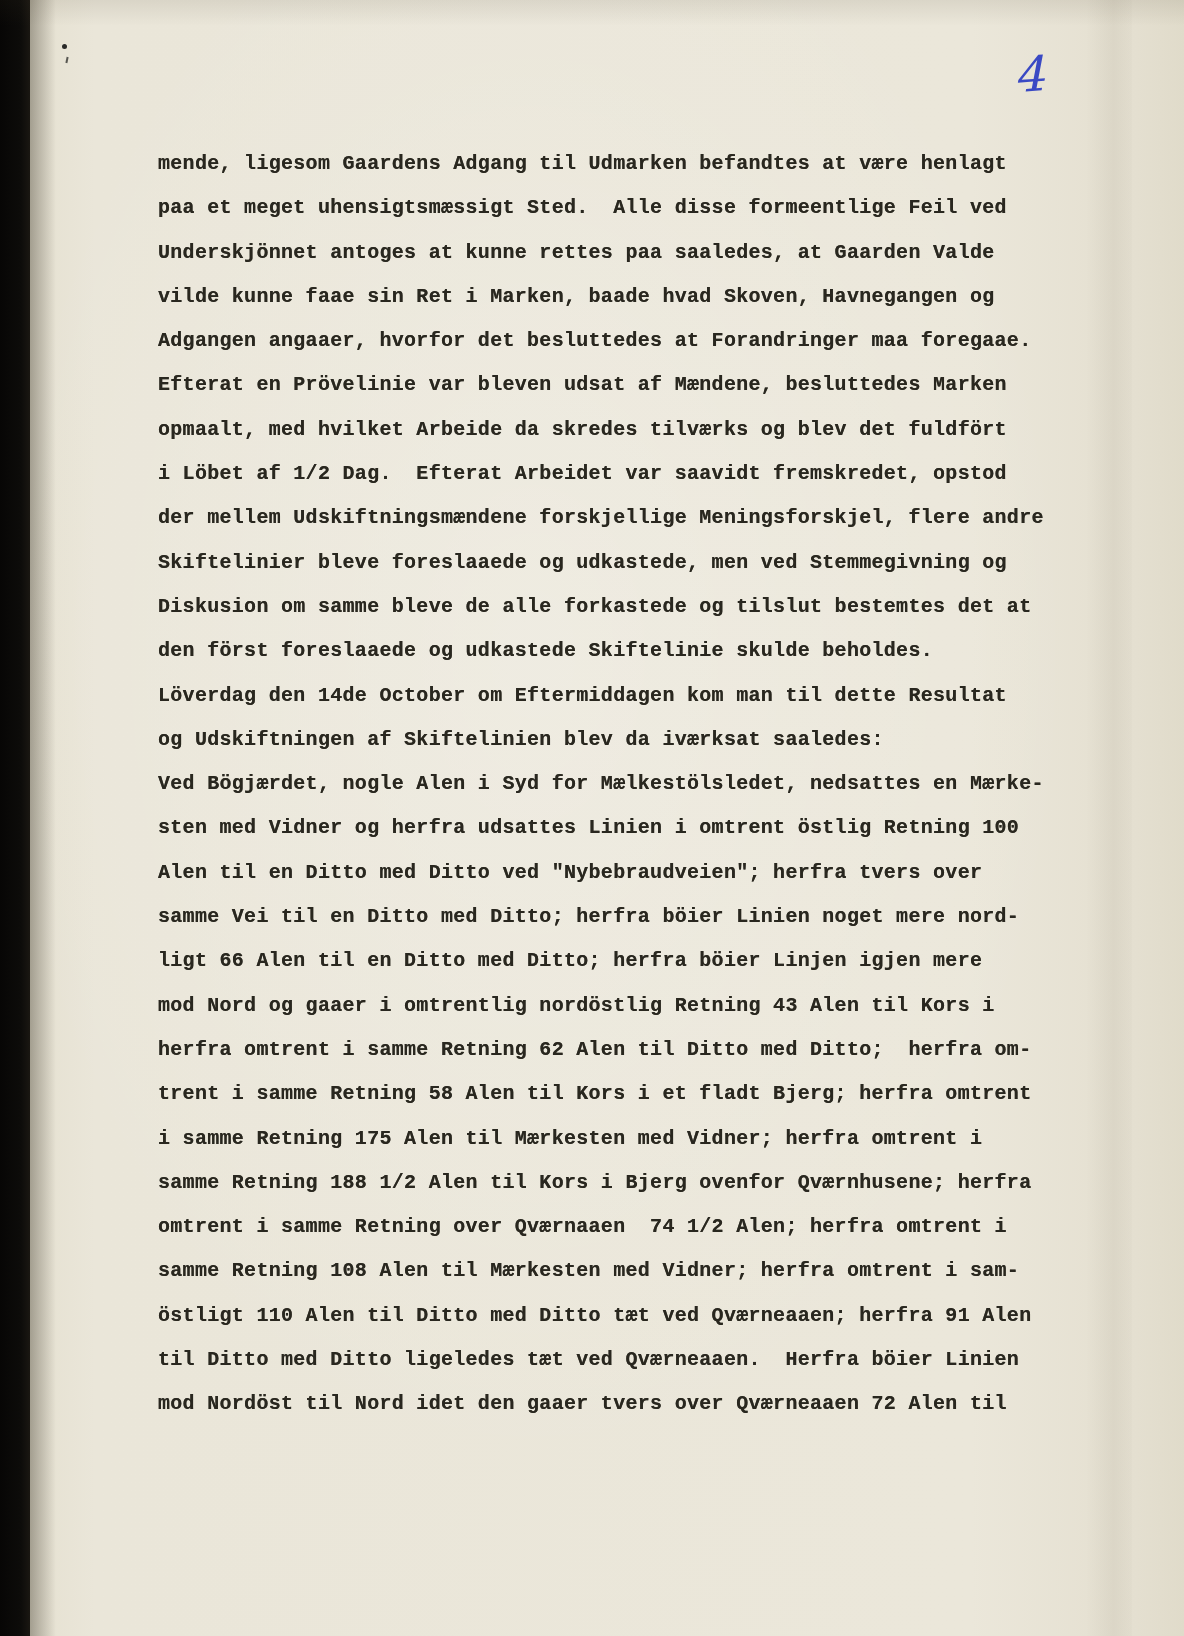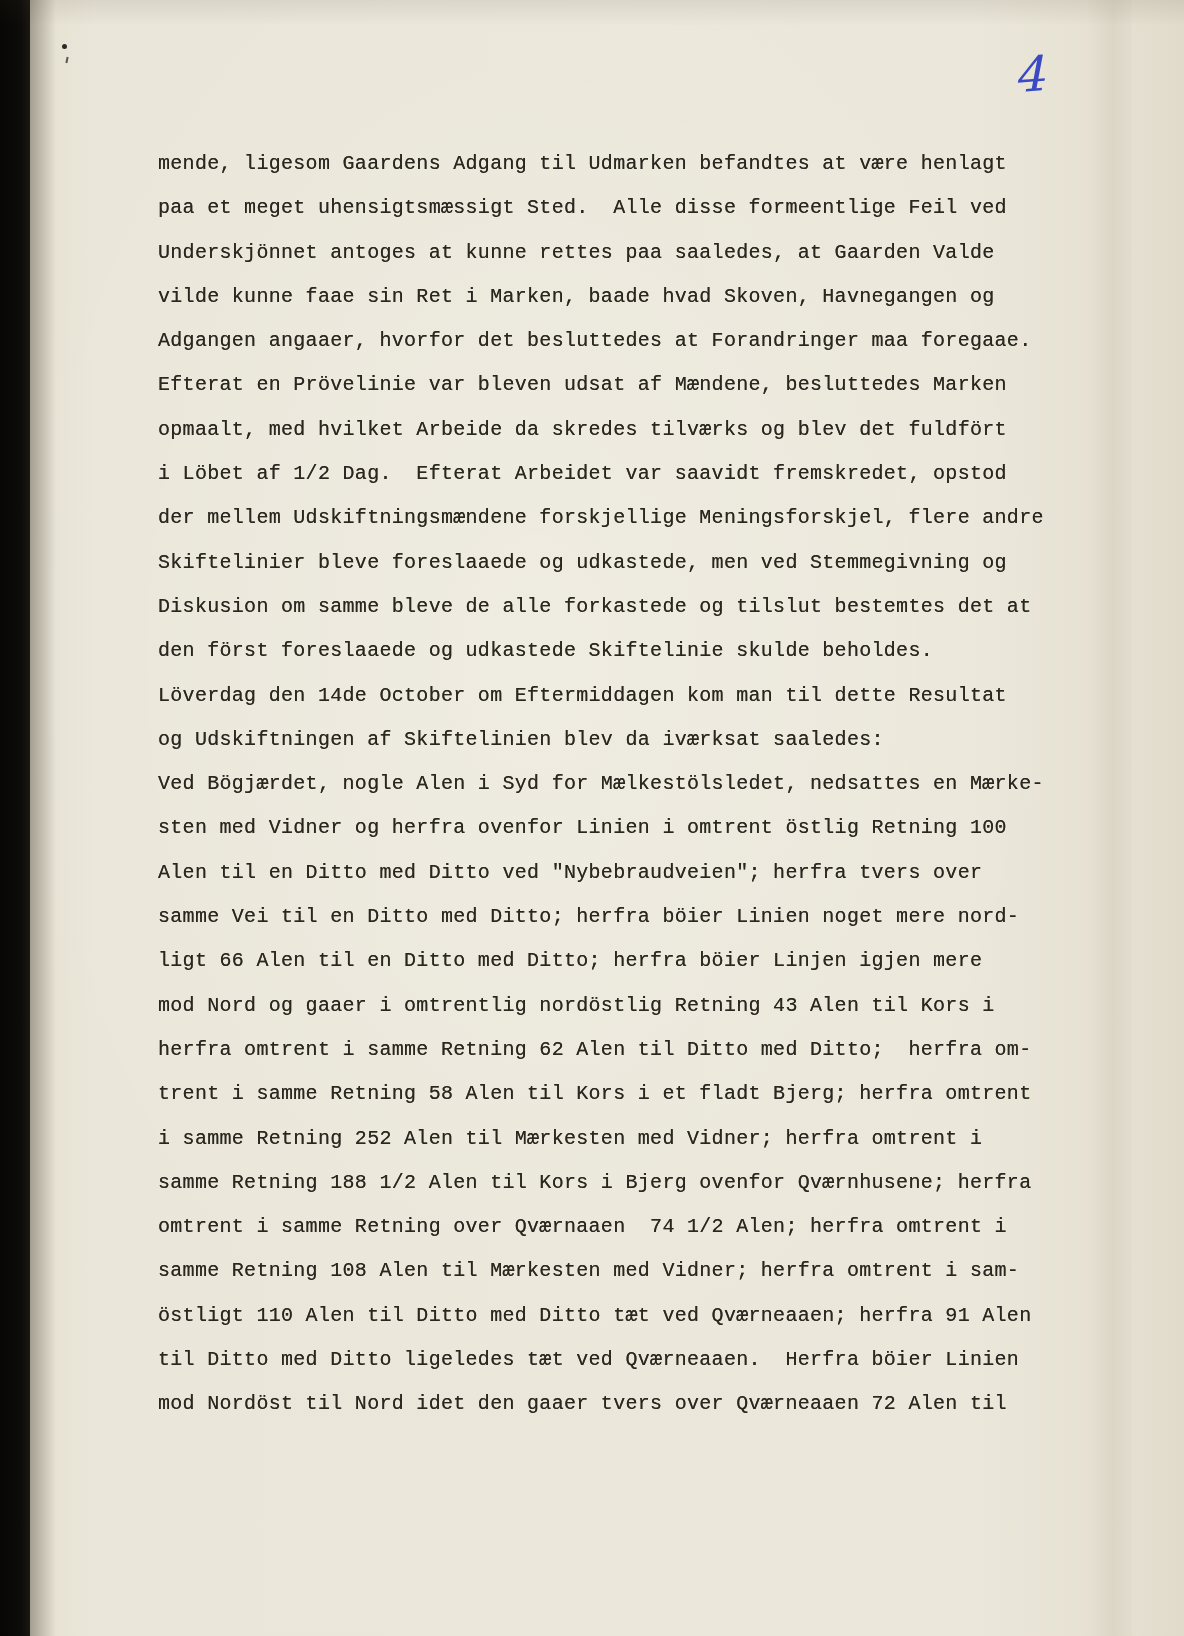--- a/index.html
+++ b/index.html
@@ -49,21 +49,21 @@
     background:rgba(40,40,38,0.75);
     transform:rotate(12deg);
   }
   .text-block {
     position:absolute; left:158px; top:152px; width:950px;
   }
   .line {
     height:44.3px;
     white-space:pre;
     font-size:20px;
-    font-weight:400;
+    font-weight:700;
     letter-spacing:0.3px;
     color:#29271f;
     text-shadow:0 0 0.6px rgba(30,28,20,0.7);
   }
 </style>
 </head>
 <body>
 
 <div class="scan">
   <div class="left-strip"></div>
@@ -85,28 +85,28 @@
       <div class="line">Efterat en Prövelinie var bleven udsat af Mændene, besluttedes Marken</div>
       <div class="line">opmaalt, med hvilket Arbeide da skredes tilværks og blev det fuldfört</div>
       <div class="line">i Löbet af 1/2 Dag.  Efterat Arbeidet var saavidt fremskredet, opstod</div>
       <div class="line">der mellem Udskiftningsmændene forskjellige Meningsforskjel, flere andre</div>
       <div class="line">Skiftelinier bleve foreslaaede og udkastede, men ved Stemmegivning og</div>
       <div class="line">Diskusion om samme bleve de alle forkastede og tilslut bestemtes det at</div>
       <div class="line">den först foreslaaede og udkastede Skiftelinie skulde beholdes.</div>
       <div class="line">Löverdag den 14de October om Eftermiddagen kom man til dette Resultat</div>
       <div class="line">og Udskiftningen af Skiftelinien blev da iværksat saaledes:</div>
       <div class="line">Ved Bögjærdet, nogle Alen i Syd for Mælkestölsledet, nedsattes en Mærke-</div>
-      <div class="line">sten med Vidner og herfra ovenfor Linien i omtrent östlig Retning 100</div>
+      <div class="line">sten med Vidner og herfra udsattes Linien i omtrent östlig Retning 100</div>
       <div class="line">Alen til en Ditto med Ditto ved "Nybebraudveien"; herfra tvers over</div>
       <div class="line">samme Vei til en Ditto med Ditto; herfra böier Linien noget mere nord-</div>
       <div class="line">ligt 66 Alen til en Ditto med Ditto; herfra böier Linjen igjen mere</div>
       <div class="line">mod Nord og gaaer i omtrentlig nordöstlig Retning 43 Alen til Kors i</div>
       <div class="line">herfra omtrent i samme Retning 62 Alen til Ditto med Ditto;  herfra om-</div>
       <div class="line">trent i samme Retning 58 Alen til Kors i et fladt Bjerg; herfra omtrent</div>
-      <div class="line">i samme Retning 252 Alen til Mærkesten med Vidner; herfra omtrent i</div>
+      <div class="line">i samme Retning 175 Alen til Mærkesten med Vidner; herfra omtrent i</div>
       <div class="line">samme Retning 188 1/2 Alen til Kors i Bjerg ovenfor Qværnhusene; herfra</div>
       <div class="line">omtrent i samme Retning over Qværnaaen  74 1/2 Alen; herfra omtrent i</div>
       <div class="line">samme Retning 108 Alen til Mærkesten med Vidner; herfra omtrent i sam-</div>
       <div class="line">östligt 110 Alen til Ditto med Ditto tæt ved Qværneaaen; herfra 91 Alen</div>
       <div class="line">til Ditto med Ditto ligeledes tæt ved Qværneaaen.  Herfra böier Linien</div>
       <div class="line">mod Nordöst til Nord idet den gaaer tvers over Qværneaaen 72 Alen til</div>
     </div>
 </div>
 
 </body></html>

